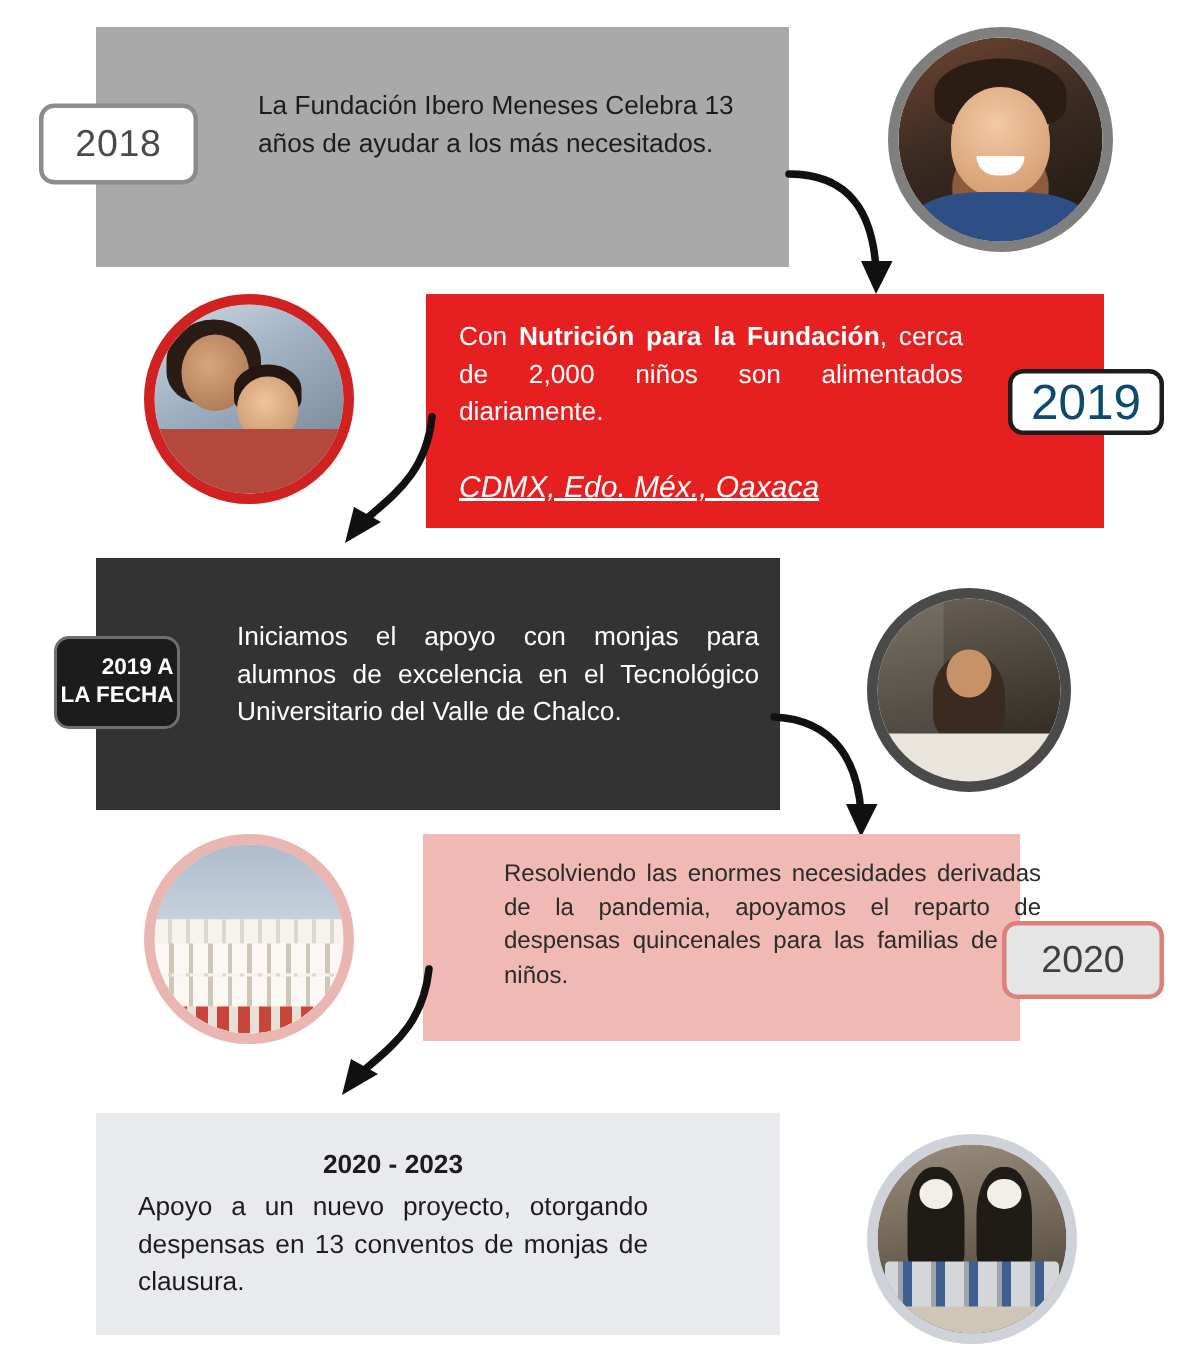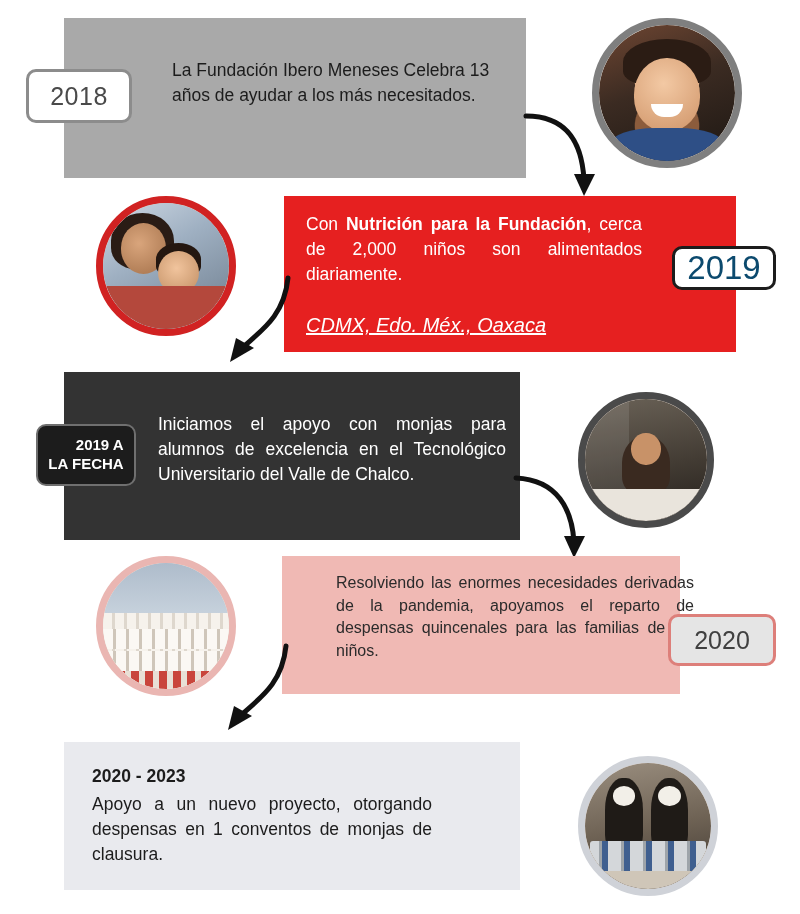--- a/index.html
+++ b/index.html
@@ -125,21 +125,21 @@
     border: 7px solid #d12222;
     background: #d9cfc6;
   }
 
   
   #panel-2019b {
     left: 64px; top: 372px; width: 456px; height: 168px;
     background: #333333;
   }
   #badge-2019b {
-    left: 36px; top: 424px; width: 100px; height: 62px;
+    left: 36px; top: 424px; width: 84px; height: 62px;
     background: #1c1c1c;
     border: 2px solid #6f6f6f;
     color: #ffffff;
     font-size: 15px;
     font-weight: 700;
     line-height: 1.25;
   }
   #text-2019b {
     left: 158px; top: 412px; width: 348px;
     color: #ffffff;
@@ -179,21 +179,21 @@
   #panel-2023 {
     left: 64px; top: 742px; width: 456px; height: 148px;
     background: #e9eaee;
   }
   #text-2023-title {
     position: absolute;
     left: 92px; top: 766px; width: 340px;
     color: #1c1c1c;
     font-size: 17.5px;
     font-weight: 700;
-    text-align: left;
+    text-align: center;
   }
   #text-2023 {
     left: 92px; top: 792px; width: 340px;
     color: #1c1c1c;
     font-size: 17.5px;
   }
   #photo-2023 {
     left: 578px; top: 756px; width: 140px; height: 140px;
     border: 7px solid #cfd2d8;
     background: #d6cbc1;
@@ -423,21 +423,21 @@
 
   <svg class="arrow" id="arrow-4" style="left:208px; top:640px; width:90px; height:100px;" viewBox="0 0 90 100">
     <path d="M78 6 C74 44 52 58 32 76" fill="none" stroke="#111111" stroke-width="5" stroke-linecap="round"></path>
     <path d="M20 90 L26 66 L44 76 Z" fill="#111111"></path>
   </svg>
 
   <div class="panel" id="panel-2023"></div>
 
   <div id="text-2023-title">2020 - 2023</div>
 
-  <div class="panel-text" id="text-2023">Apoyo a un nuevo proyecto, otorgando despensas en 1 conventos de monjas de clausura.</div>
+  <div class="panel-text" id="text-2023">Apoyo a un nuevo proyecto, otorgando despensas en 13 conventos de monjas de clausura.</div>
 
   <div class="photo art-2023" id="photo-2023">
     <div class="photo-inner">
       <div class="ph-bg"></div>
       <div class="nun1"></div>
       <div class="nun2"></div>
       <div class="coif1"></div>
       <div class="coif2"></div>
       <div class="table"></div>
       <div class="cans"></div>

